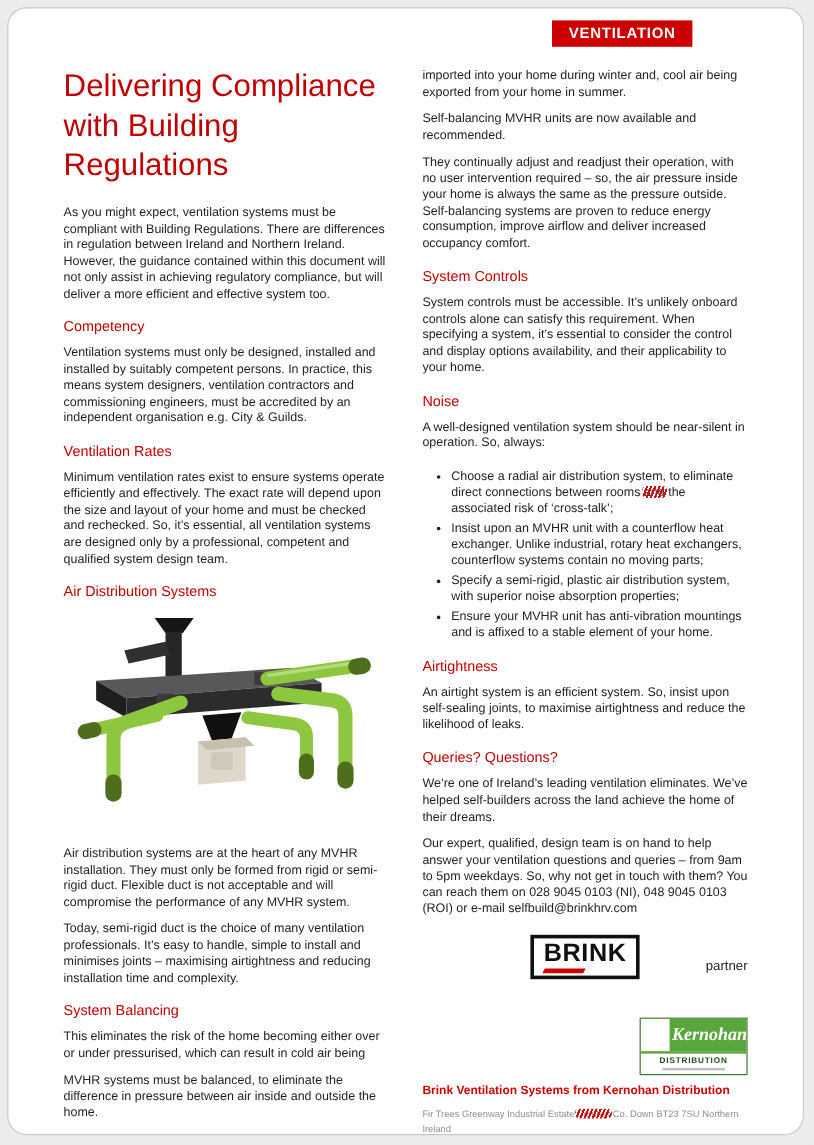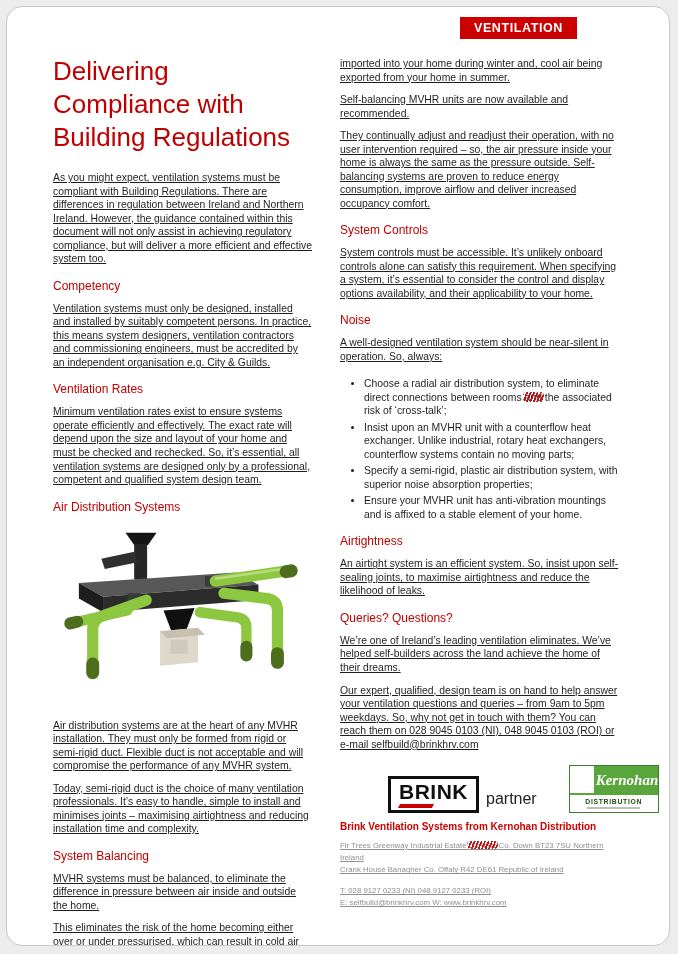--- a/index.html
+++ b/index.html
@@ -15,38 +15,38 @@
   }
   .columns{display:flex;gap:28px;padding:42px 46px 0 46px;}
   .col{width:283px;box-sizing:border-box;}
   h1{
     font-size:26px;font-weight:400;color:#C00000;line-height:1.26;
     margin:6px 0 18px 0;
   }
   h3{
     font-size:12px;font-weight:400;color:#C00000;margin:13px 0 9px 0;
   }
-  p{font-size:10.4px;line-height:1.3;margin:0 0 9px 0;text-decoration:underline;}
+  p{font-size:10.4px;line-height:1.3;margin:0 0 9px 0;}
   .first-right{margin-top:8px;}
   ul.bullets{margin:14px 0 10px 0;padding-left:24px;}
   ul.bullets li{font-size:10.4px;line-height:1.3;margin-bottom:3px;}
   .scribble{position:relative;white-space:nowrap;}
   .scribble::after{
     content:"";position:absolute;left:-2px;right:-2px;top:0;bottom:1px;border-radius:4px;
     background:repeating-linear-gradient(112deg,#c41212 0 1.7px,rgba(0,0,0,0) 1.7px 3.2px);
   }
   .duct-figure{margin:4px 0 8px 0;width:100%;height:188px;}
   .duct-figure svg{width:100%;height:100%;}
   
-  .logos{display:flex;align-items:flex-end;gap:32px;margin:14px 0 8px 48px;}
+  .logos{display:flex;align-items:flex-end;gap:32px;margin:14px 0 8px 48px;flex-direction:column;}
   .brink{display:flex;align-items:flex-end;gap:7px;}
   .brink-box{border:3px solid #101010;padding:1px 8px 6px 8px;position:relative;background:#fff;}
   .brink-text{font-weight:800;font-size:21px;letter-spacing:.5px;color:#101010;}
   .brink-red{position:absolute;left:8px;bottom:2px;width:34px;height:4px;background:#CC0000;transform:skewX(-28deg);}
-  .brink-partner{font-size:16px;color:#222;padding-bottom:5px;}
+  .brink-partner{font-size:11px;color:#222;padding-bottom:5px;margin-left:48px;}
   .kernohan{width:88px;border:1px solid #3e7d2c;background:#fff;text-align:center;}
   .kern-top{background:#59a63d;color:#fff;font-family:"Liberation Serif",serif;font-style:italic;font-weight:700;font-size:15px;padding:6px 2px 4px 2px;margin-left:24px;}
   .kern-bottom{font-size:6.8px;font-weight:700;color:#1d4d12;letter-spacing:.7px;padding:3px 0 1px 0;border-top:2px solid #59a63d;}
   .kern-line{height:2px;width:60%;margin:1px auto 3px auto;background:#bdbdbd;}
   .tagline{font-size:10px;font-weight:700;color:#CC0000;margin:8px 0 8px 0;}
   .addr{font-size:7.8px;color:#8f8f8f;line-height:1.55;margin:0;}
   .contact{font-size:7.8px;color:#8f8f8f;line-height:1.55;margin:9px 0 0 0;}
 </style>
 </head>
 <body>
@@ -105,22 +105,22 @@
           <polygon points="124,114 168,110 168,150 124,154" fill="#ded8ca"></polygon>
           <polygon points="124,114 168,110 176,118 132,122" fill="#c7c0ae"></polygon>
           <rect x="136" y="124" width="20" height="16" fill="#cfc9bb"></rect>
         </svg>
       </figure>
 
       <p>Air distribution systems are at the heart of any MVHR installation. They must only be formed from rigid or semi-rigid duct. Flexible duct is not acceptable and will compromise the performance of any MVHR system.</p>
       <p>Today, semi-rigid duct is the choice of many ventilation professionals. It’s easy to handle, simple to install and minimises joints – maximising airtightness and reducing installation time and complexity.</p>
 
       <h3>System Balancing</h3>
+      <p>This eliminates the risk of the home becoming either over or under pressurised, which can result in cold air being</p>
       <p>MVHR systems must be balanced, to eliminate the difference in pressure between air inside and outside the home.</p>
-      <p>This eliminates the risk of the home becoming either over or under pressurised, which can result in cold air being</p>
     </div>
 
     <div class="col">
       <p class="first-right">imported into your home during winter and, cool air being exported from your home in summer.</p>
       <p>Self-balancing MVHR units are now available and recommended.</p>
       <p>They continually adjust and readjust their operation, with no user intervention required – so, the air pressure inside your home is always the same as the pressure outside. Self-balancing systems are proven to reduce energy consumption, improve airflow and deliver increased occupancy comfort.</p>
 
       <h3>System Controls</h3>
       <p>System controls must be accessible. It’s unlikely onboard controls alone can satisfy this requirement. When specifying a system, it’s essential to consider the control and display options availability, and their applicability to your home.</p>
 

